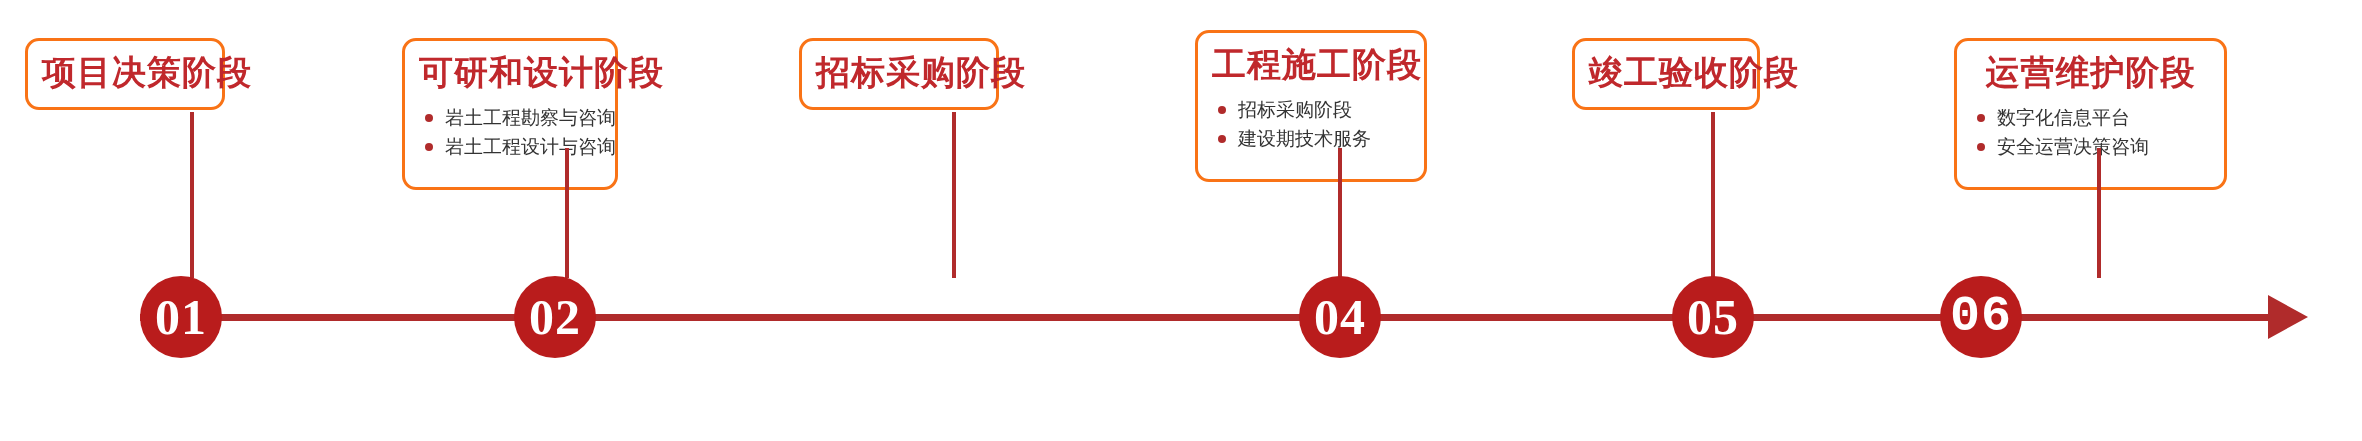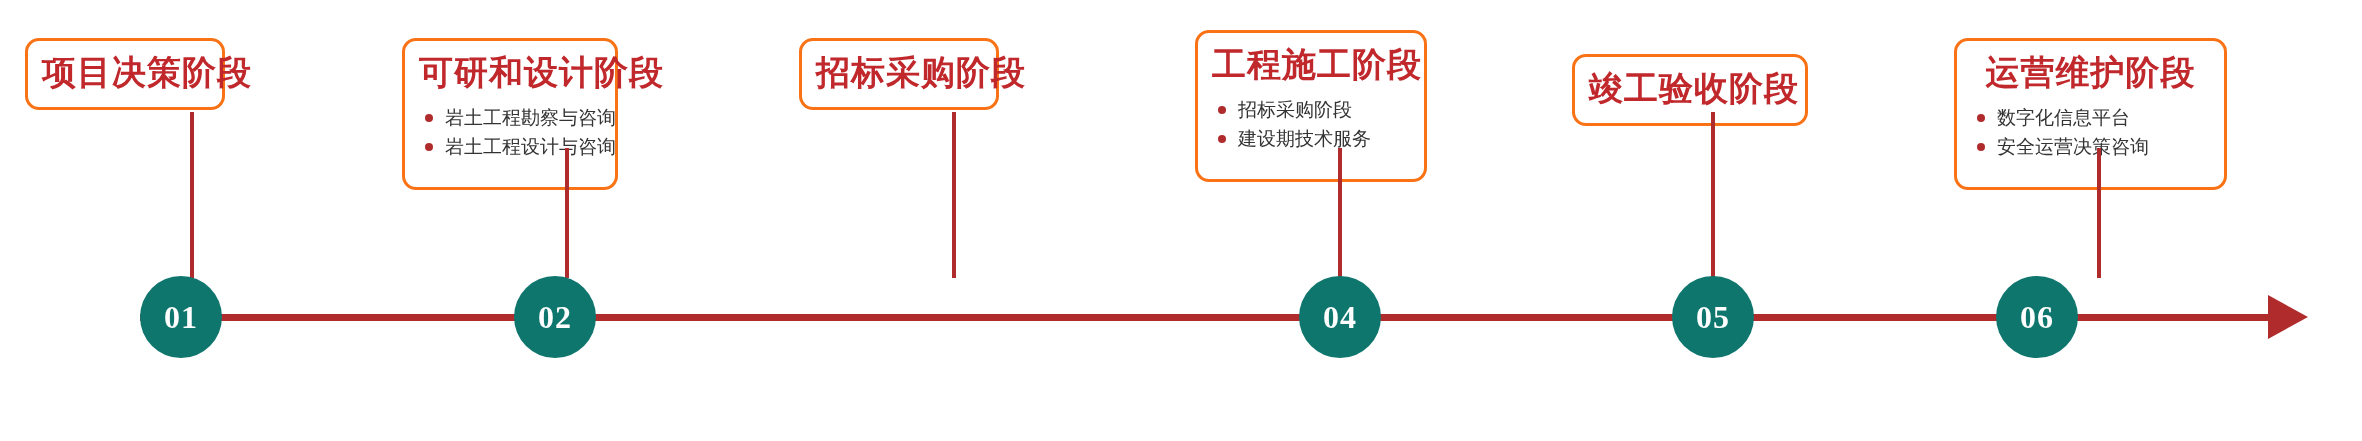--- a/index.html
+++ b/index.html
@@ -39,28 +39,28 @@
     border-left: 40px solid #b02b2b;
   }
 
   
   .node {
     position: absolute;
     top: 276px;
     width: 82px;
     height: 82px;
     border-radius: 50%;
-    background: #0f766e;
+    background: #b91c1c;
     color: #ffffff;
     display: flex;
     align-items: center;
     justify-content: center;
     font-family: "Liberation Serif", "DejaVu Serif", serif;
     font-weight: bold;
-    font-size: 32px;
+    font-size: 50px;
     letter-spacing: 1px;
     line-height: 1;
   }
 
   
   .stem {
     position: absolute;
     width: 4px;
     background: #b02b2b;
   }
@@ -157,21 +157,21 @@
         <span class="dot"></span>
         <span>建设期技术服务</span>
       </li>
     </ul>
   </div>
   <div class="stem" style="left:1338px; top:148px; height:130px;"></div>
   <div class="node" style="left:1299px;">
     <span>04</span>
   </div>
 
-  <div class="card" style="left:1572px; top:54px; width:236px;">
+  <div class="card" style="left:1572px; top:38px; width:188px;">
     <div class="card-title">竣工验收阶段</div>
   </div>
   <div class="stem" style="left:1711px; top:112px; height:166px;"></div>
   <div class="node" style="left:1672px;">
     <span>05</span>
   </div>
 
   <div class="card" style="left:1954px; top:38px; width:273px;">
     <div class="card-title">运营维护阶段</div>
     <ul class="card-bullets">
@@ -179,17 +179,17 @@
         <span class="dot"></span>
         <span>数字化信息平台</span>
       </li>
       <li>
         <span class="dot"></span>
         <span>安全运营决策咨询</span>
       </li>
     </ul>
   </div>
   <div class="stem" style="left:2097px; top:148px; height:130px;"></div>
-  <div class="node" style="left:1996px;">
+  <div class="node" style="left:1940px;font-family:Liberation Mono, monospace;">
     <span>06</span>
   </div>
 
 </div>
 
 </body></html>

